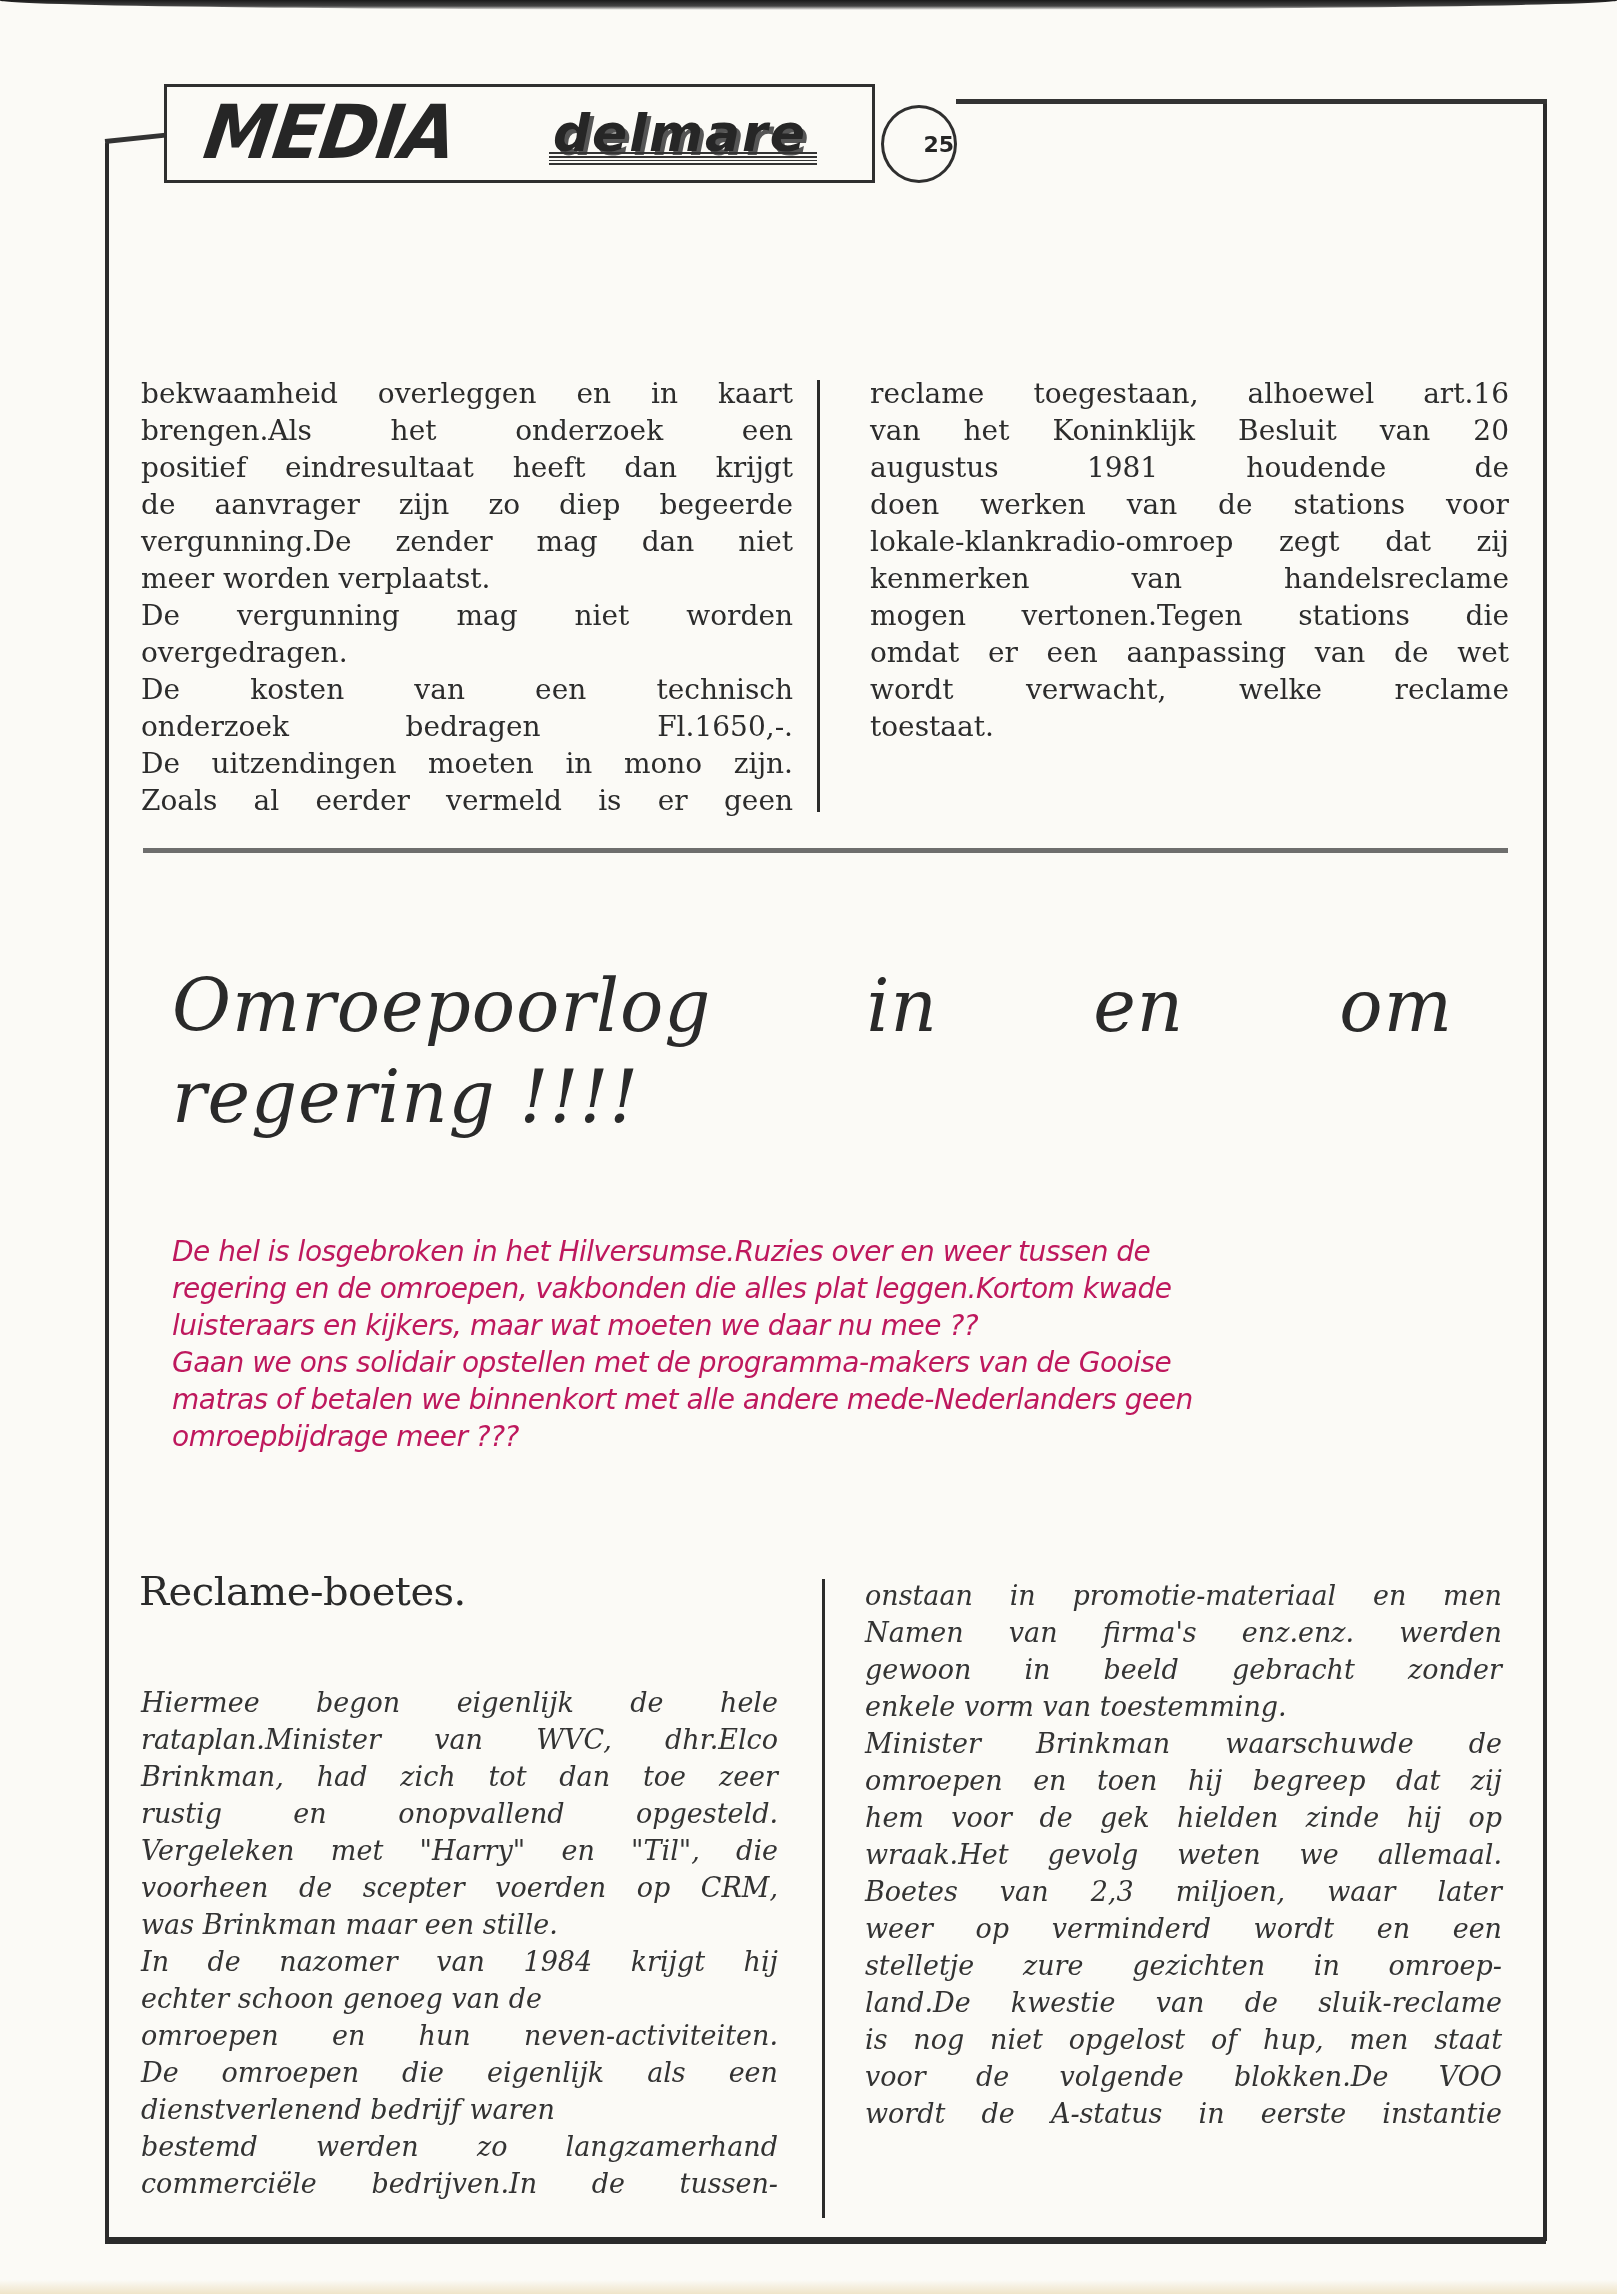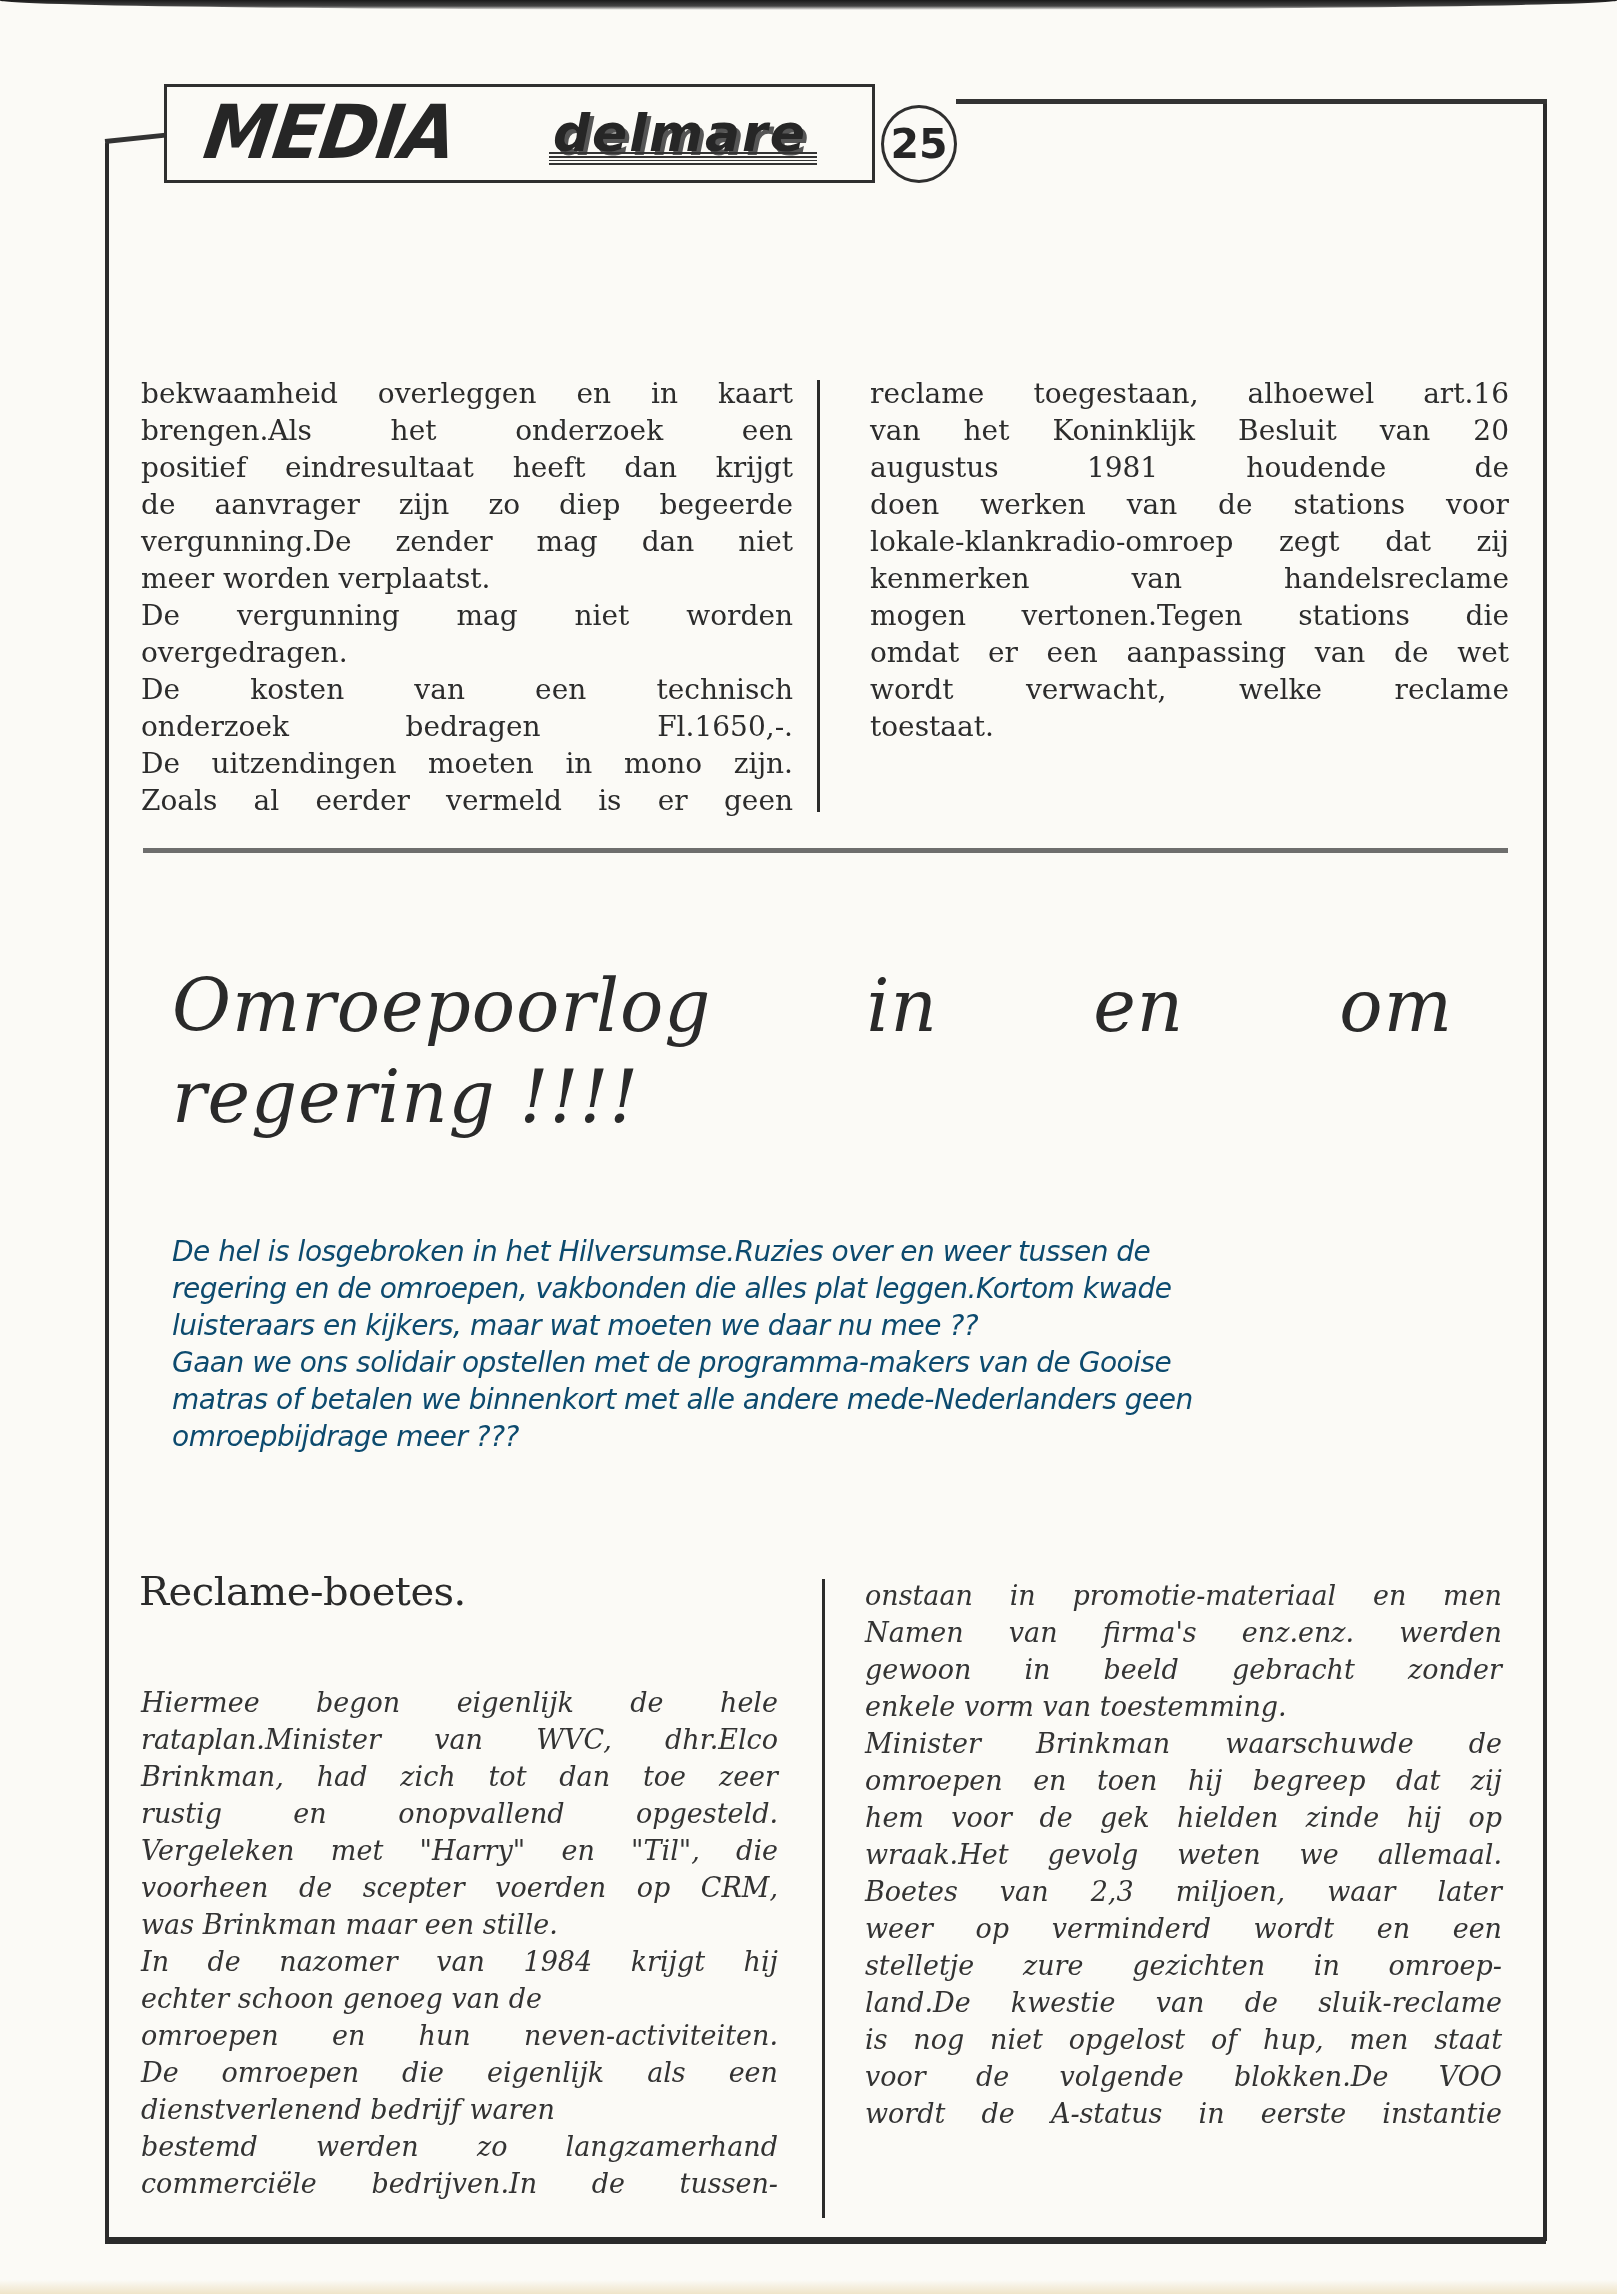--- a/index.html
+++ b/index.html
@@ -22,36 +22,36 @@
   .logo-media { position:absolute; left:38px; top:5.7px; font-family:"DejaVu Sans", sans-serif;
     font-weight:bold; font-style:italic; font-size:71px; letter-spacing:-1.9px; color:#262626;
     transform:skewX(-8deg) scaleY(1.05); line-height:80px; }
   .logo-delmare { position:absolute; left:386px; top:13.4px; font-family:"DejaVu Sans", sans-serif;
     font-weight:bold; font-style:italic; font-size:52px; color:#262626; letter-spacing:1.9px;
     line-height:67px; text-shadow:3.8px 3.8px 0 #555; }
   .logo-stripes { position:absolute; left:382px; top:65px; width:268px; height:13.4px;
     background:repeating-linear-gradient(#333 0 1.9px, transparent 1.9px 3.8px); }
   .page-num { position:absolute; left:881px; top:105px; width:76px; height:78px; border:3.8px solid #2f2f2f;
     border-radius:50%; box-sizing:border-box; background:#fbfaf6;
-    display:flex; align-items:center; justify-content:center;
-    font-family:"DejaVu Sans", sans-serif; font-weight:bold; font-size:41px; color:#262626; }
+    display:flex; align-items:center; justify-content:flex-end;
+    font-family:"DejaVu Sans", sans-serif; font-weight:bold; font-size:22px; color:#262626; }
   .col { position:absolute; font-size:28px; line-height:37px; text-align:justify; color:#2c2c2c; }
   .col .ln { display:block; text-align:justify; text-align-last:justify; height:37px; white-space:nowrap; overflow:visible; }
   .col .ln.last { text-align-last:left; }
   .upper-left { left:141px; top:375px; width:652px; }
   .upper-right { left:870px; top:375px; width:639px; }
   .vsep { position:absolute; width:2.9px; background:#2b2b2b; }
   .vsep-upper { left:817px; top:380px; height:432px; }
   .vsep-lower { left:822px; top:1579px; height:639px; }
   .hdivider { position:absolute; left:143px; top:848px; width:1365px; height:4.8px; background:#555; opacity:.85; }
   .headline { position:absolute; left:172px; top:961px; width:1281px; font-family:"DejaVu Serif", serif;
     font-style:italic; font-size:72px; line-height:91px; color:#2a2a2a; letter-spacing:1px; }
   .headline .row1 { display:flex; justify-content:space-between; }
   .intro { position:absolute; left:172px; top:1233px; width:1310px; font-family:"DejaVu Sans", sans-serif;
-    font-style:italic; font-size:28px; line-height:37px; color:#0c4a6e; letter-spacing:-0.5px; }
+    font-style:italic; font-size:28px; line-height:37px; color:#be185d; letter-spacing:-0.5px; }
   .intro .ln { display:block; white-space:nowrap; }
   .subhead { position:absolute; left:139px; top:1568px; font-family:"DejaVu Serif", serif;
     font-size:40px; color:#2a2a2a; letter-spacing:-0.5px; }
   .lower { font-style:italic; font-family:"DejaVu Serif", serif; font-size:27px; line-height:37px; color:#333; }
   .lower-left { left:141px; top:1684px; width:637px; }
   .lower-right { left:865px; top:1577px; width:637px; }
 </style>
 </head>
 <body>
 

